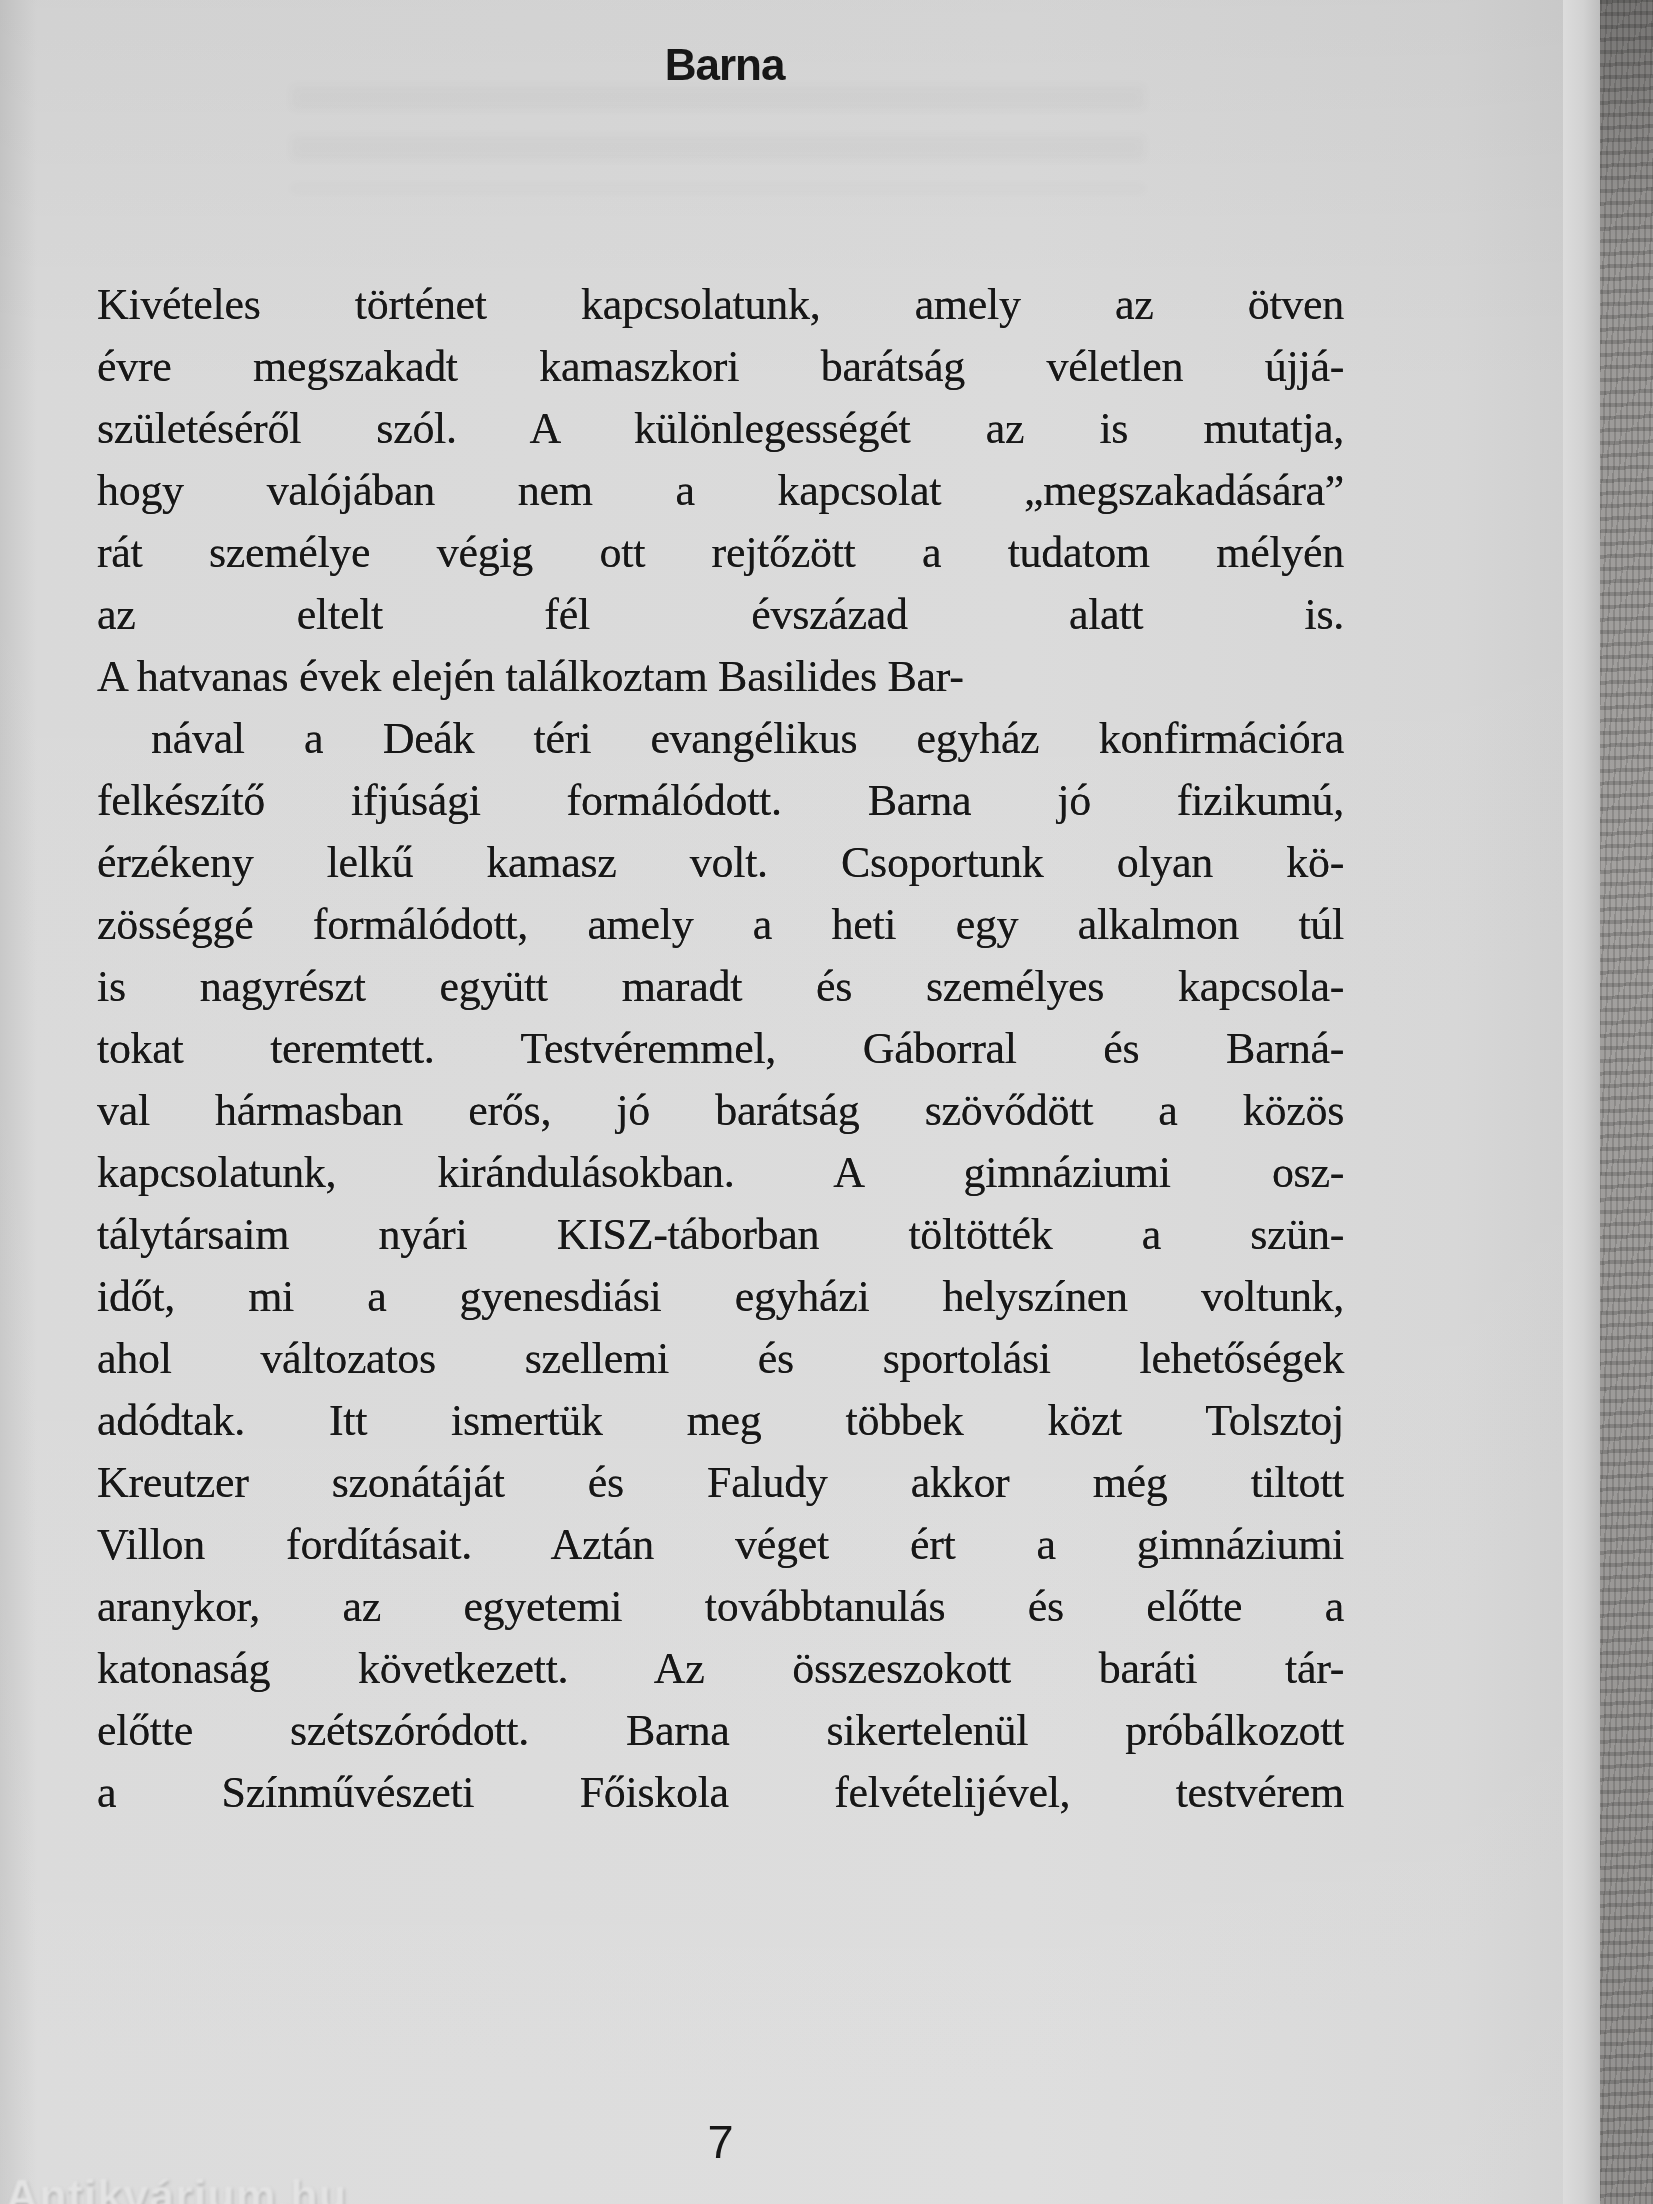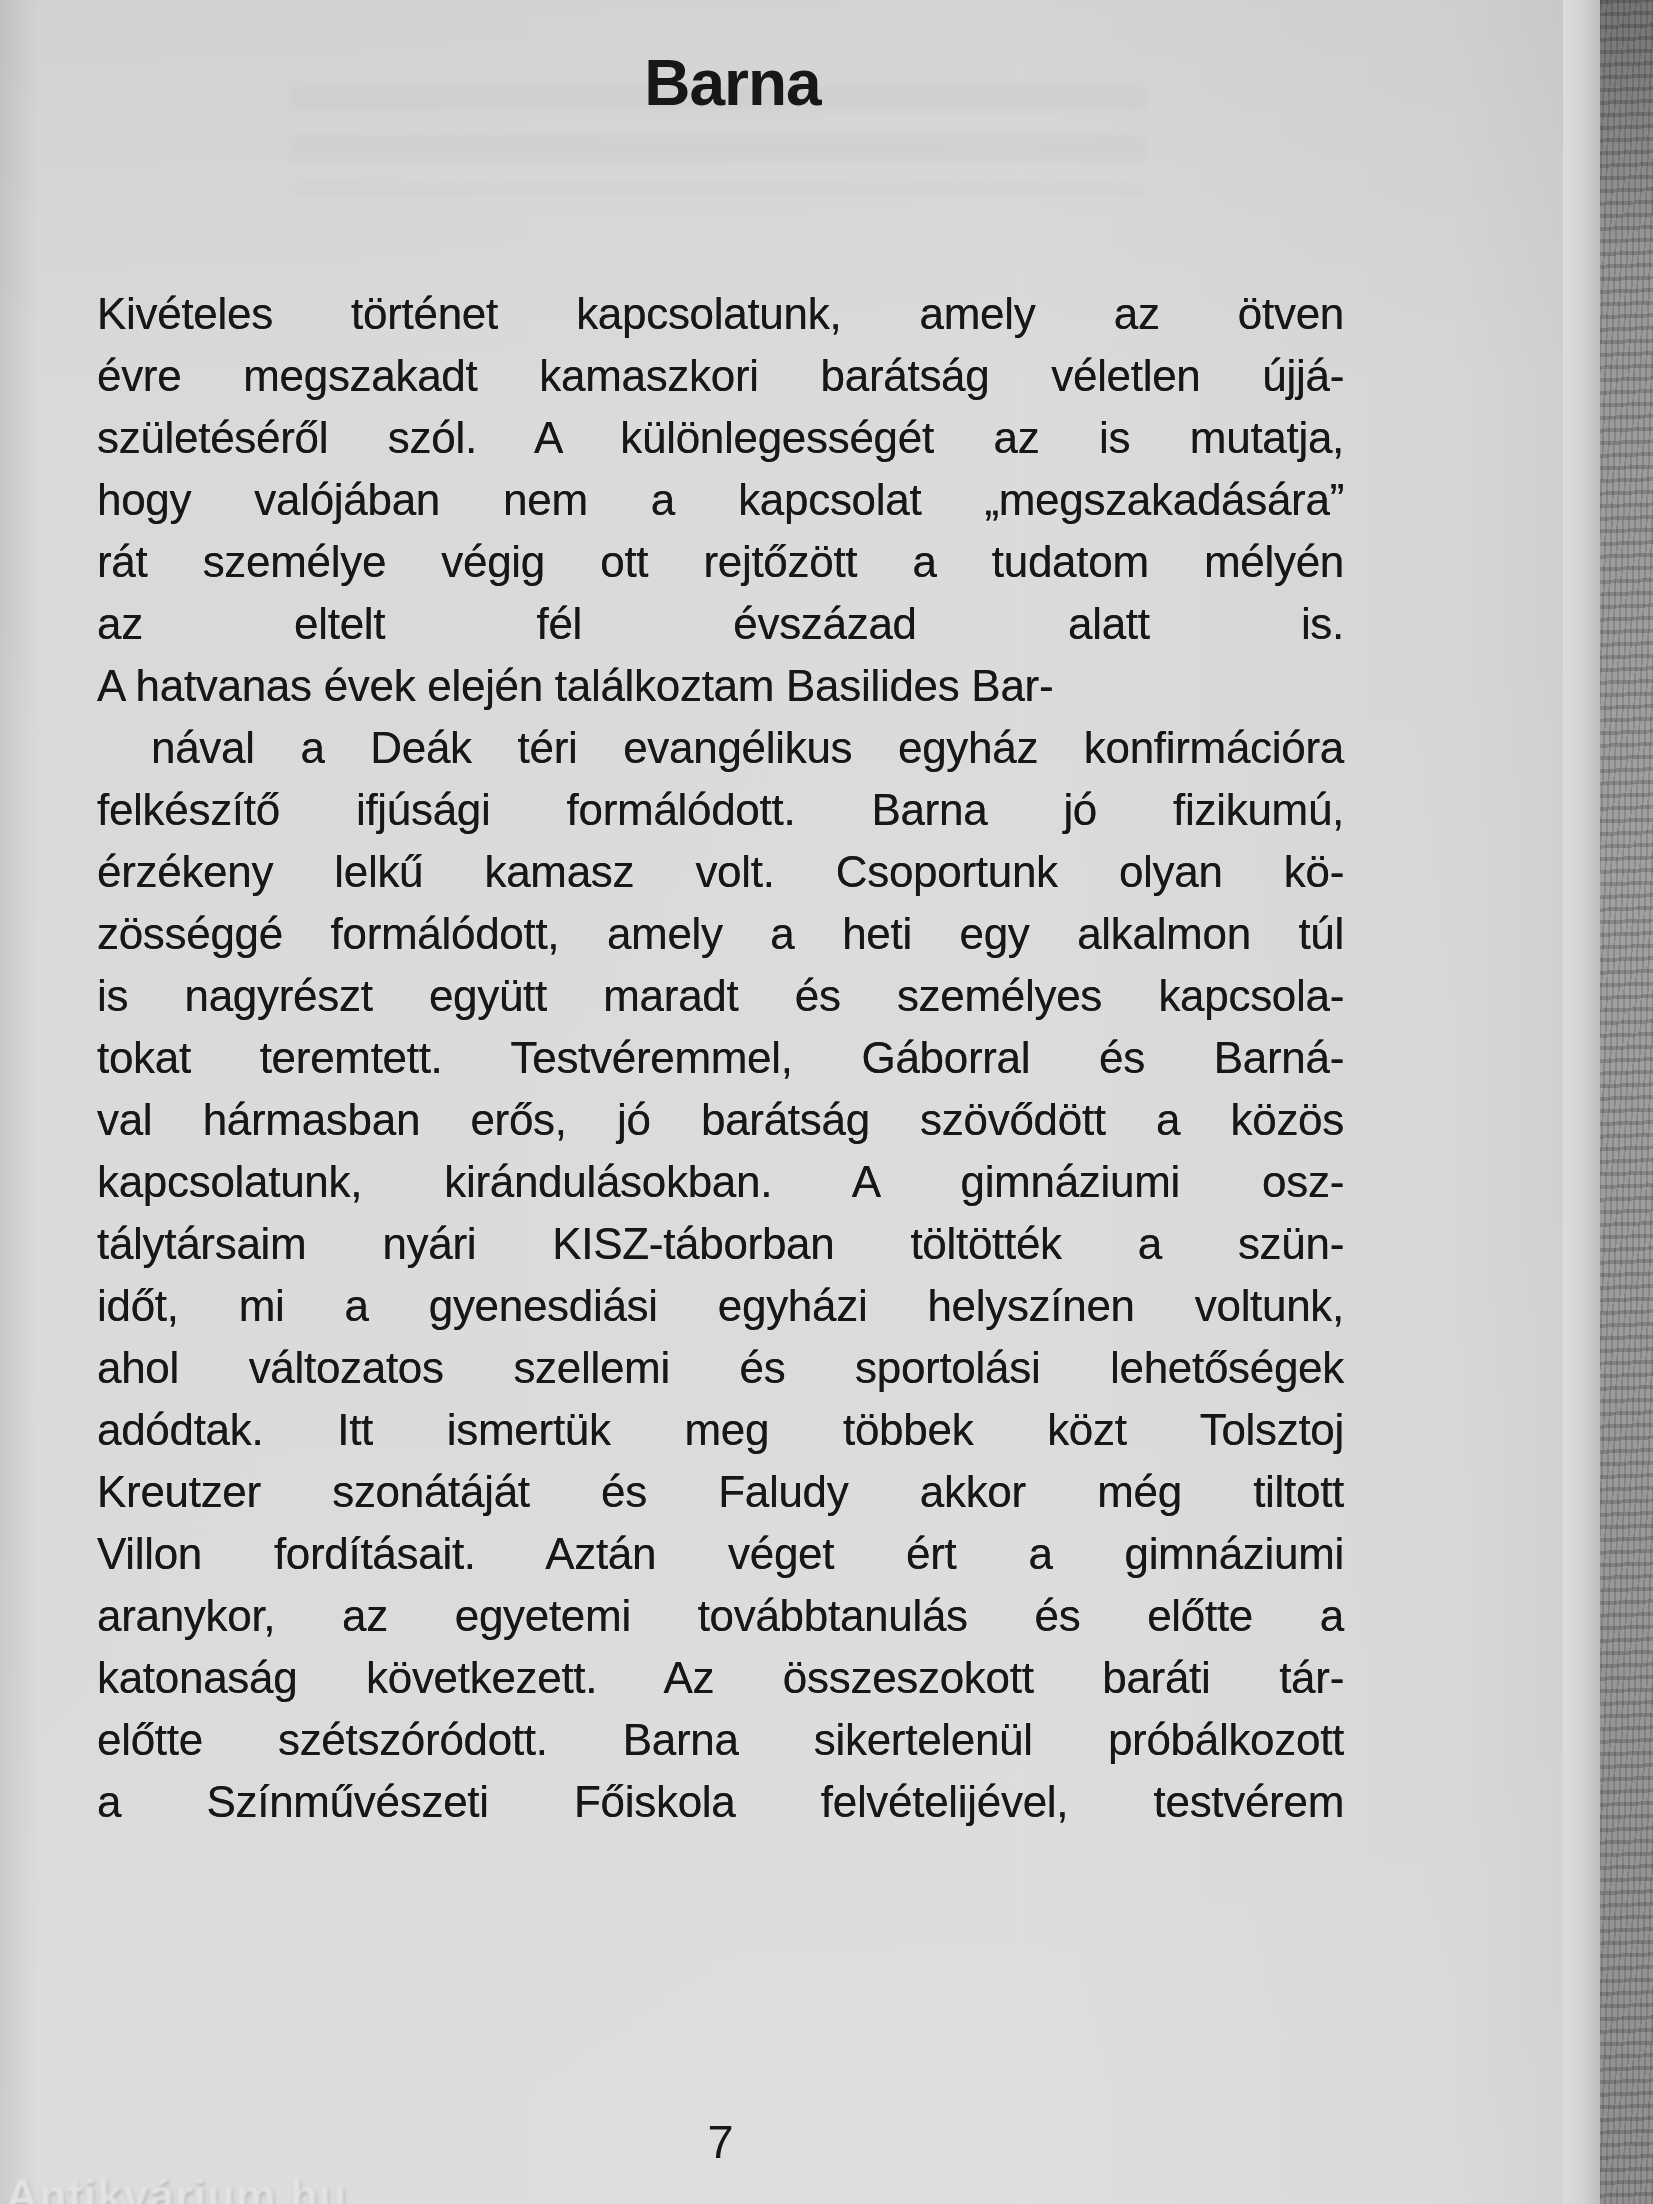--- a/index.html
+++ b/index.html
@@ -30,38 +30,39 @@
     opacity: 0.06;
     filter: blur(4.9px);
     pointer-events: none;
   }
 
   .title {
     position: absolute;
     top: 39px;
     left: 97px;
     width: 1247px;
-    margin: 12px;
+    margin: 4px;
     text-align: center;
-    font-size: 64px;
+    font-size: 44px;
     line-height: 1.0;
     font-weight: 700;
     letter-spacing: -1px;
     color: var(--ink, #171717);
   }
 
   .body-text {
     position: absolute;
-    top: 283px;
+    top: 274px;
     left: 97px;
     width: 1247px;
     color: var(--ink, #171717);
     font-size: 44px;
     letter-spacing: -0.3px;
     text-shadow: 0 0 0.6px rgba(10,10,10,0.75);
+    font-family: Liberation Serif, serif;
   }
 
   .line {
     height: 62px;
     line-height: 62px;
     text-align: justify;
     text-align-last: justify;
     text-justify: inter-word;
     white-space: nowrap;
     overflow: visible;

